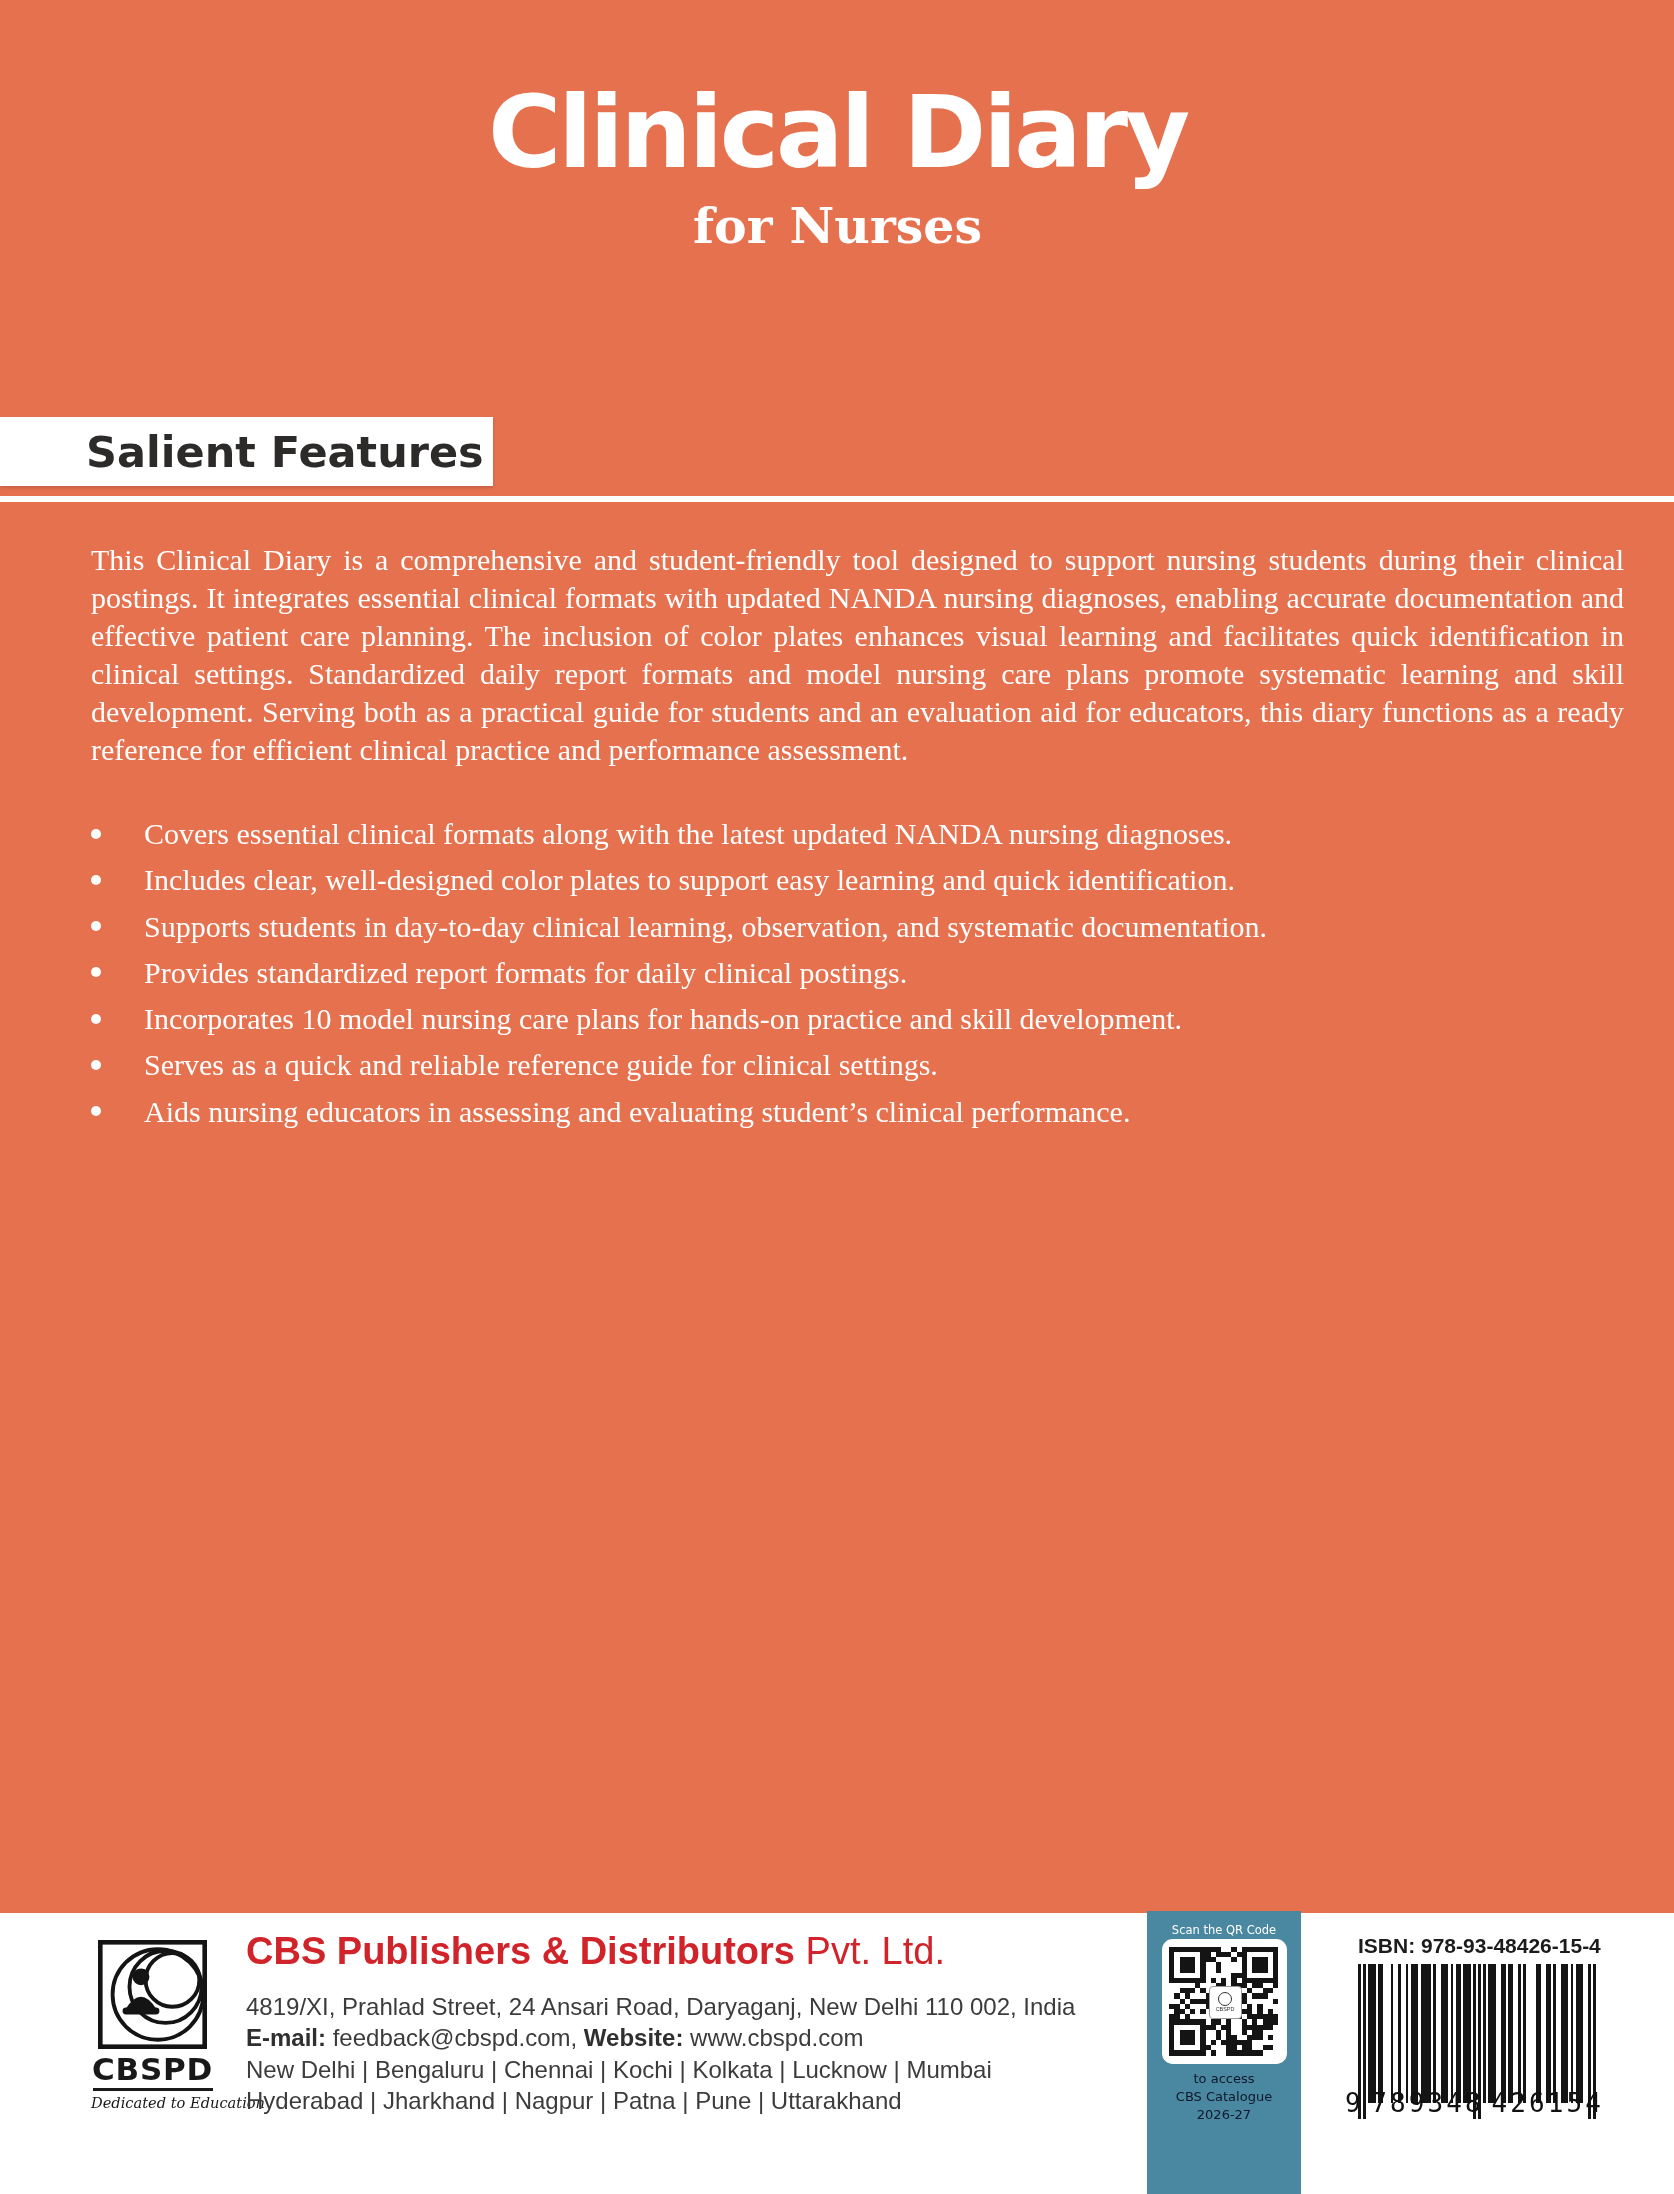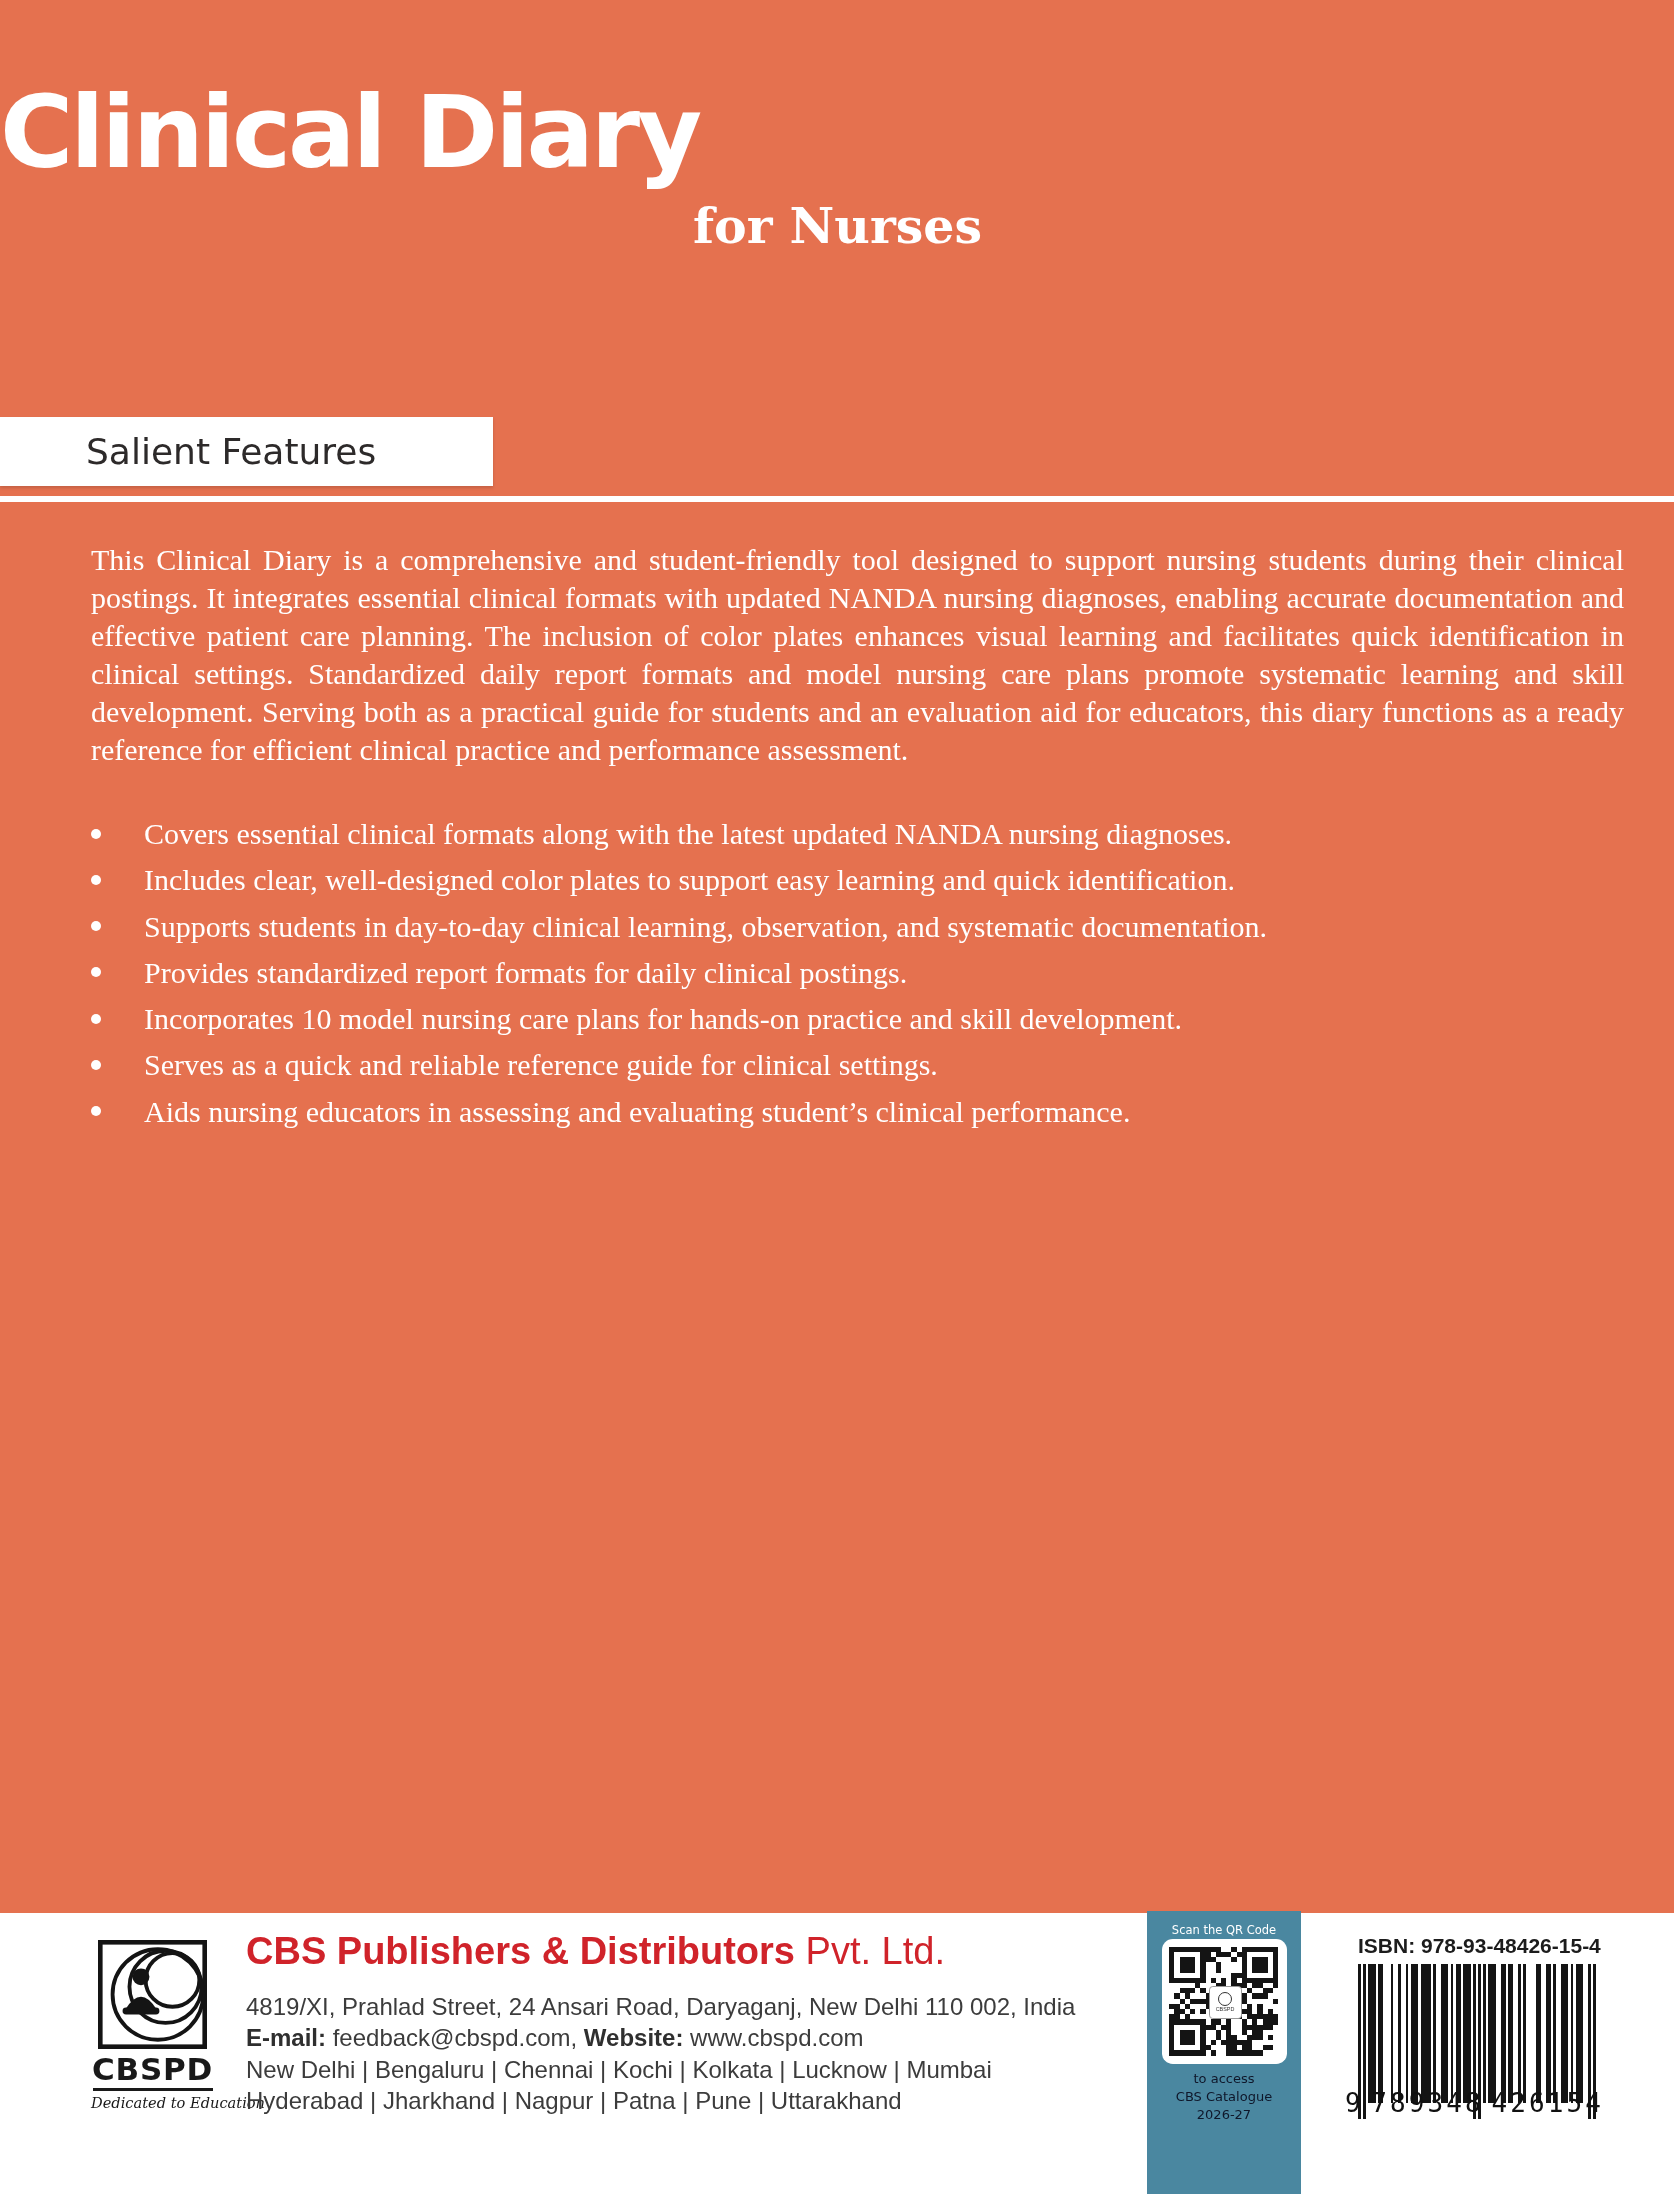--- a/index.html
+++ b/index.html
@@ -1,28 +1,28 @@
 <!DOCTYPE html>
 <html style="font-size:12.3px"><head>
 <meta charset="utf-8">
 <style>
   html,body{margin:0;padding:0;background:#b9b9b9;}
   .page{position:relative;width:1675px;height:2194px;background:#E5714F;overflow:hidden;
         font-family:"Liberation Sans",sans-serif;}
   
-  .book-title{position:absolute;top:83px;left:0;right:0;color:#fff;
+  .book-title{position:absolute;top:83px;left:0;right:0;text-align:center;color:#fff;
       font-family:"DejaVu Sans",sans-serif;font-weight:bold;font-size:100px;line-height:1;
       letter-spacing:-3.1px;}
   .book-subtitle{position:absolute;top:202px;left:0;right:0;text-align:center;color:#fff;
       font-family:"DejaVu Serif",serif;font-weight:bold;font-size:49px;line-height:1;}
   
   .salient-banner{position:absolute;top:417px;left:0;width:493px;height:69px;background:#ffffff;
       display:flex;align-items:center;padding-left:86px;box-sizing:border-box;
       box-shadow:0 2.3px 3.1px rgba(0,0,0,.15);}
-  .salient-banner span{font-family:"DejaVu Sans",sans-serif;font-weight:normal;font-size:36px;
+  .salient-banner span{font-family:"DejaVu Sans",sans-serif;font-weight:bold;font-size:43px;
       color:#2D2A2A;letter-spacing:0px;}
   .divider-line{position:absolute;top:496px;left:0;width:100%;height:6.2px;background:#ffffff;}
   
   .description{position:absolute;top:541px;left:91px;width:1533px;margin:0;color:#fff;
       font-family:"Liberation Serif",serif;font-size:30px;line-height:38px;text-align:justify;}
   .features{position:absolute;top:817px;left:85px;width:1533px;margin:0;padding:0;
       list-style:none;color:#fff;font-family:"Liberation Serif",serif;font-size:30px;line-height:34px;}
   .features li{position:relative;padding-left:59px;margin-bottom:12.3px;}
   .features li .dot{position:absolute;left:6.2px;top:11.5px;width:10px;height:10px;border-radius:50%;
       background:#fff;}

